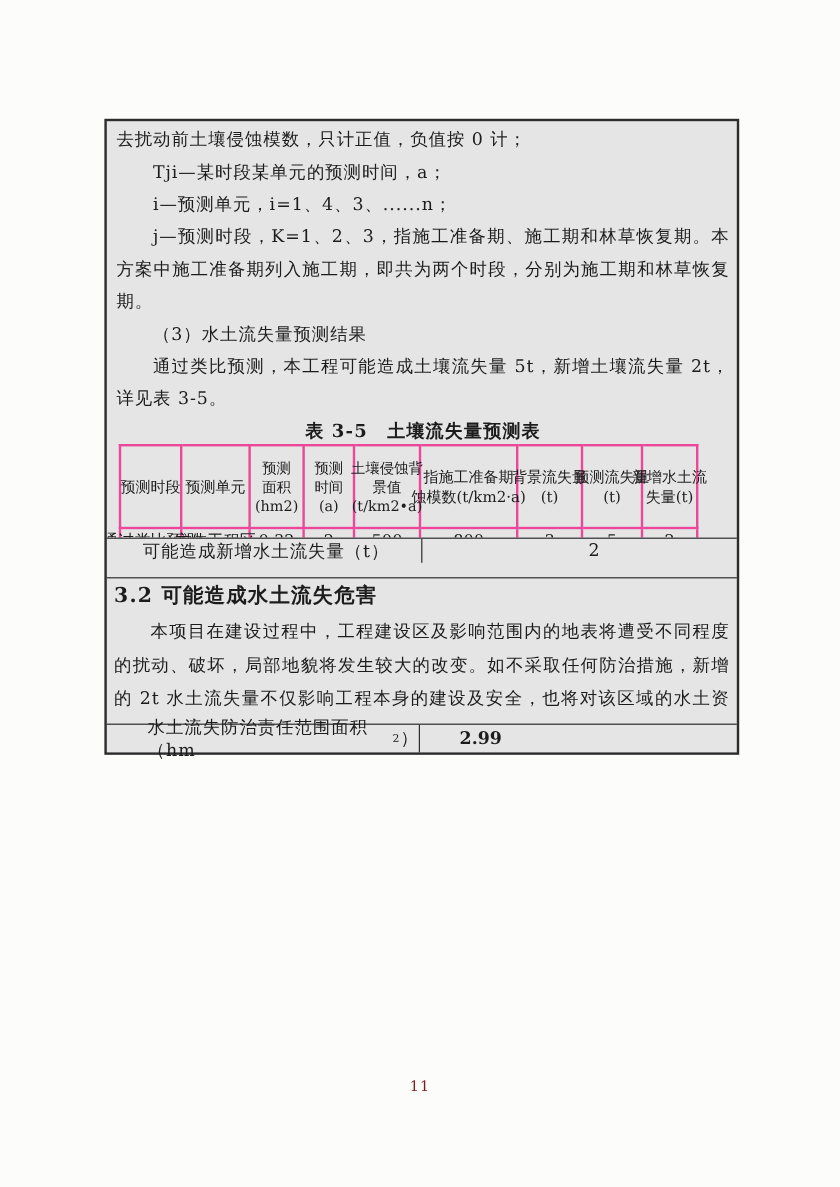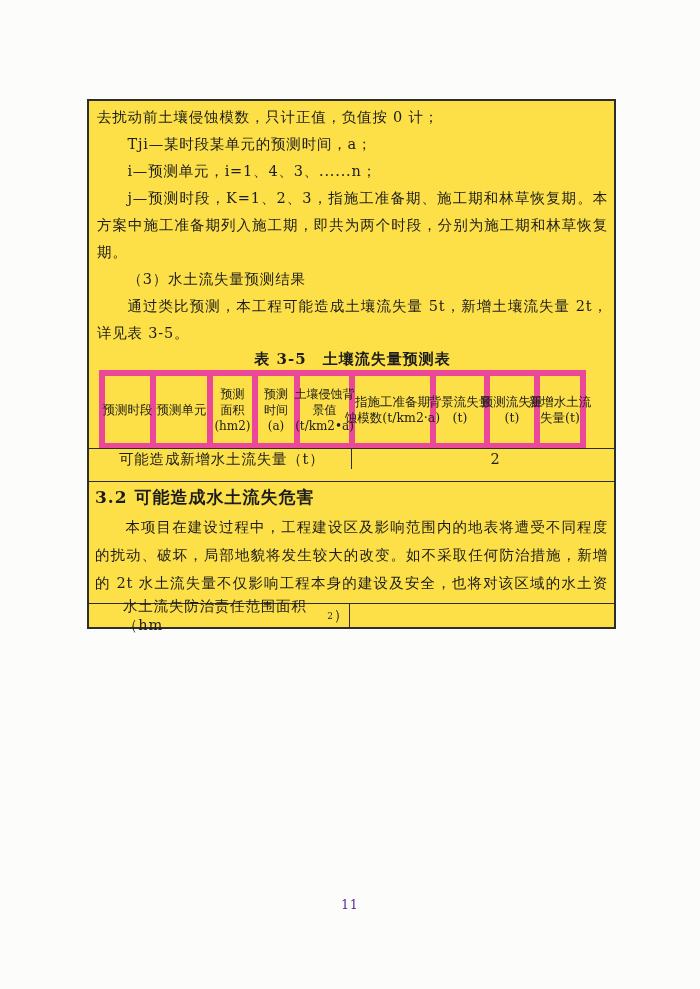--- a/index.html
+++ b/index.html
@@ -14,21 +14,21 @@
 
   
   .frame {
     position: absolute;
     left: 87px; top: 99px;
     width: 529px; height: 530px;
     border: 2px solid #2d2d2d;
     box-sizing: border-box;
     display: flex;
     flex-direction: column;
-    background: #fde047;
+    background: #e5e5e5;
   }
 
   .main-cell {
     height: 357px;
     padding: 3px 6px 0 8px;
     box-sizing: border-box;
     overflow: hidden;
   }
 
   p.doc {
@@ -51,21 +51,21 @@
 
   
   table.t35 {
     border-collapse: collapse;
     table-layout: fixed;
     margin-left: 2px;
     width: 481px;
     font-size: 13px;
   }
   table.t35 td {
-    border: 6px solid #ec4899;
+    border: 2px solid #ec4899;
     padding: 0;
     text-align: center;
     vertical-align: middle;
     overflow: visible;
   }
   table.t35 tr.hdr td { height: 67px; }
   table.t35 tr.data td { height: 20px; font-size: 13.5px; }
   .cellwrap {
     display: flex;
     flex-direction: column;
@@ -126,21 +126,21 @@
     line-height: 26px;
   }
   .section-cell p.doc { margin-top: 3px; line-height: 28px; }
 
   .page-number {
     position: absolute;
     left: 0; right: 0;
     top: 898px;
     text-align: center;
     font-size: 12px;
-    color: #4c1d95;
+    color: #7f1d1d;
     letter-spacing: 1px;
   }
 </style>
 </head>
 <body>
 
 <div class="frame">
 
   <div class="main-cell">
     <p class="doc">去扰动前土壤侵蚀模数，只计正值，负值按 0 计；</p>
@@ -256,17 +256,18 @@
     <h3 class="section-heading">3.2 可能造成水土流失危害</h3>
     <p class="doc indent">本项目在建设过程中，工程建设区及影响范围内的地表将遭受不同程度的扰动、破坏，局部地貌将发生较大的改变。如不采取任何防治措施，新增的 2t 水土流失量不仅影响工程本身的建设及安全，也将对该区域的水土资源及生态环境带来不利影响。</p>
   </div>
 
   <div class="sumrow rowB">
     <div class="lbl">
         <span>水土流失防治责任范围面积（hm</span>
         <sup class="u">2</sup>
         <span>）</span>
       </div>
+    <div class="val">2.99</div>
   </div>
 
 </div>
 
 <div class="page-number">11</div>
 
 </body></html>

